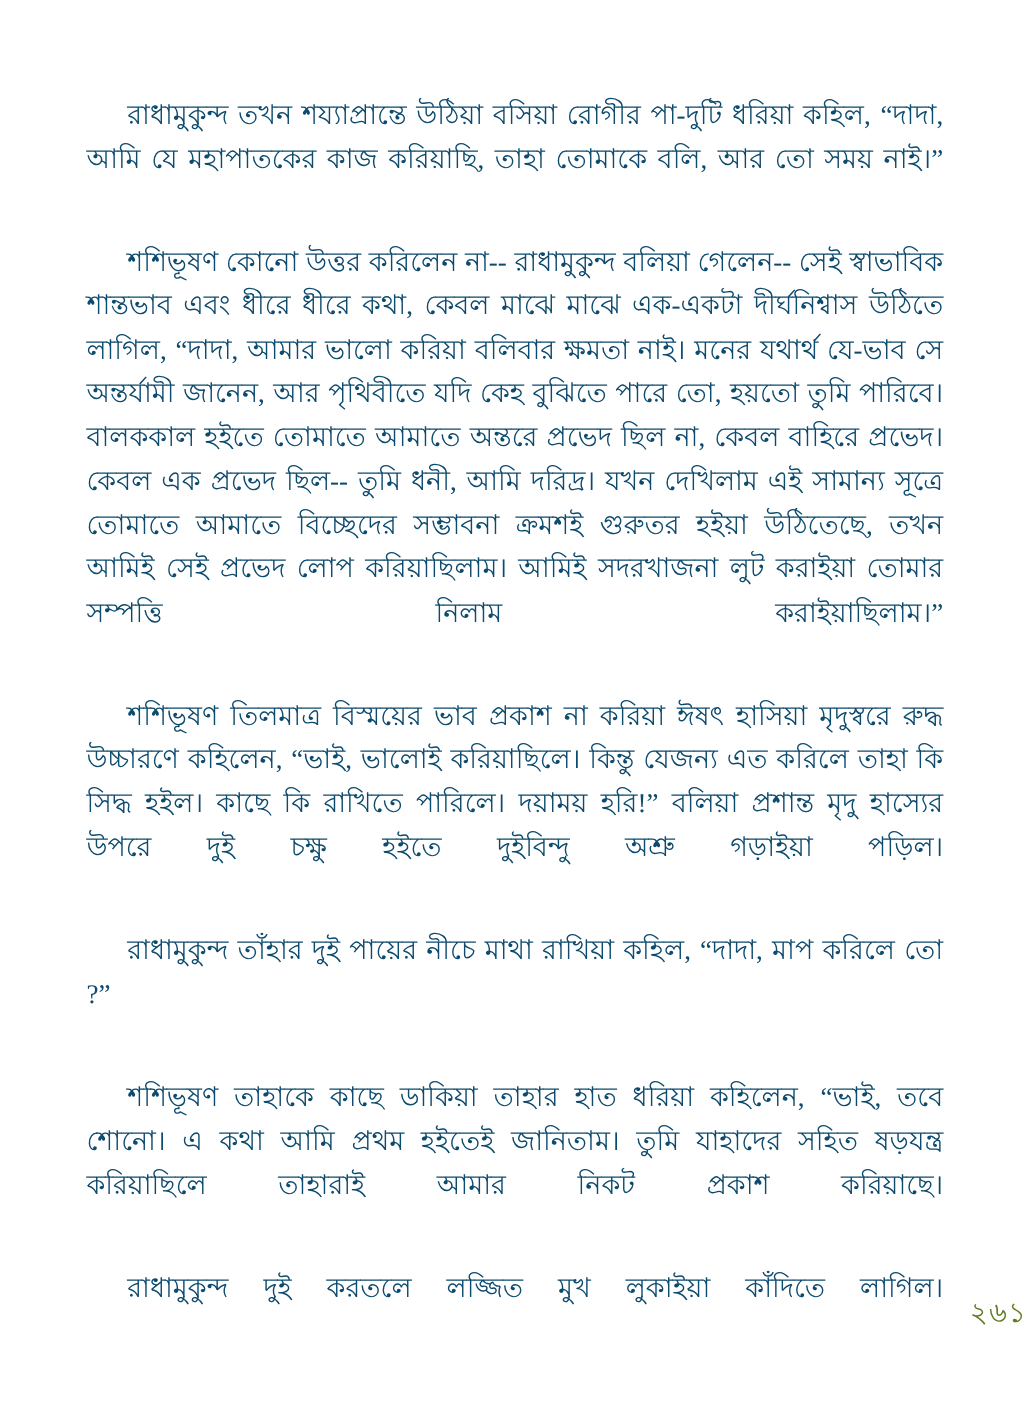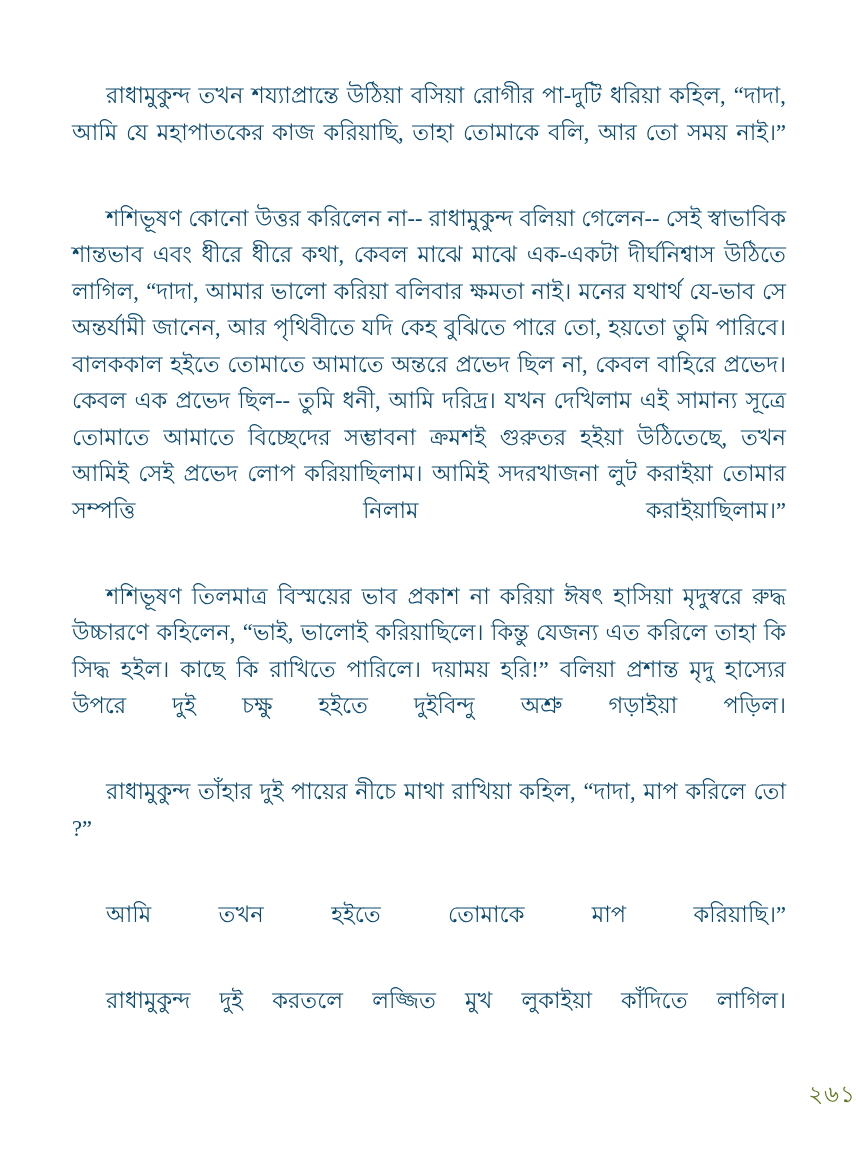--- a/index.html
+++ b/index.html
@@ -73,22 +73,22 @@
   <div class="text-column" style="color: rgb(0, 0, 0);">
 
     <p class="para">রাধামুকুন্দ তখন শয্যাপ্রান্তে উঠিয়া বসিয়া রোগীর পা-দুটি ধরিয়া কহিল, “দাদা, আমি যে মহাপাতকের কাজ করিয়াছি, তাহা তোমাকে বলি, আর তো সময় নাই।”</p>
 
     <p class="para">শশিভূষণ কোনো উত্তর করিলেন না-- রাধামুকুন্দ বলিয়া গেলেন-- সেই স্বাভাবিক শান্তভাব এবং ধীরে ধীরে কথা, কেবল মাঝে মাঝে এক-একটা দীর্ঘনিশ্বাস উঠিতে লাগিল, “দাদা, আমার ভালো করিয়া বলিবার ক্ষমতা নাই। মনের যথার্থ যে-ভাব সে অন্তর্যামী জানেন, আর পৃথিবীতে যদি কেহ বুঝিতে পারে তো, হয়তো তুমি পারিবে। বালককাল হইতে তোমাতে আমাতে অন্তরে প্রভেদ ছিল না, কেবল বাহিরে প্রভেদ। কেবল এক প্রভেদ ছিল-- তুমি ধনী, আমি দরিদ্র। যখন দেখিলাম এই সামান্য সূত্রে তোমাতে আমাতে বিচ্ছেদের সম্ভাবনা ক্রমশই গুরুতর হইয়া উঠিতেছে, তখন আমিই সেই প্রভেদ লোপ করিয়াছিলাম। আমিই সদরখাজনা লুট করাইয়া তোমার সম্পত্তি নিলাম করাইয়াছিলাম।”</p>
 
     <p class="para">শশিভূষণ তিলমাত্র বিস্ময়ের ভাব প্রকাশ না করিয়া ঈষৎ হাসিয়া মৃদুস্বরে রুদ্ধ উচ্চারণে কহিলেন, “ভাই, ভালোই করিয়াছিলে। কিন্তু যেজন্য এত করিলে তাহা কি সিদ্ধ হইল। কাছে কি রাখিতে পারিলে। দয়াময় হরি!” বলিয়া প্রশান্ত মৃদু হাস্যের উপরে দুই চক্ষু হইতে দুইবিন্দু অশ্রু গড়াইয়া পড়িল।</p>
 
     <p class="para">রাধামুকুন্দ তাঁহার দুই পায়ের নীচে মাথা রাখিয়া কহিল, “দাদা, মাপ করিলে তো ?”</p>
 
+    <p class="para">শশিভূষণ তাহাকে কাছে ডাকিয়া তাহার হাত ধরিয়া কহিলেন, “ভাই, তবে শোনো। এ কথা আমি প্রথম হইতেই জানিতাম। তুমি যাহাদের সহিত ষড়যন্ত্র করিয়াছিলে তাহারাই আমার নিকট প্রকাশ করিয়াছে।</p>
 
-    <p class="para">আমি তখন হইতে তোমাকে মাপ করিয়াছি।”</p>
 
     <p class="para">রাধামুকুন্দ দুই করতলে লজ্জিত মুখ লুকাইয়া কাঁদিতে লাগিল।</p>
 
   </div>
 
   <div class="page-number" style="color: rgb(95, 122, 34);">২৬১</div>
 
 </div>
 
 </body></html>

